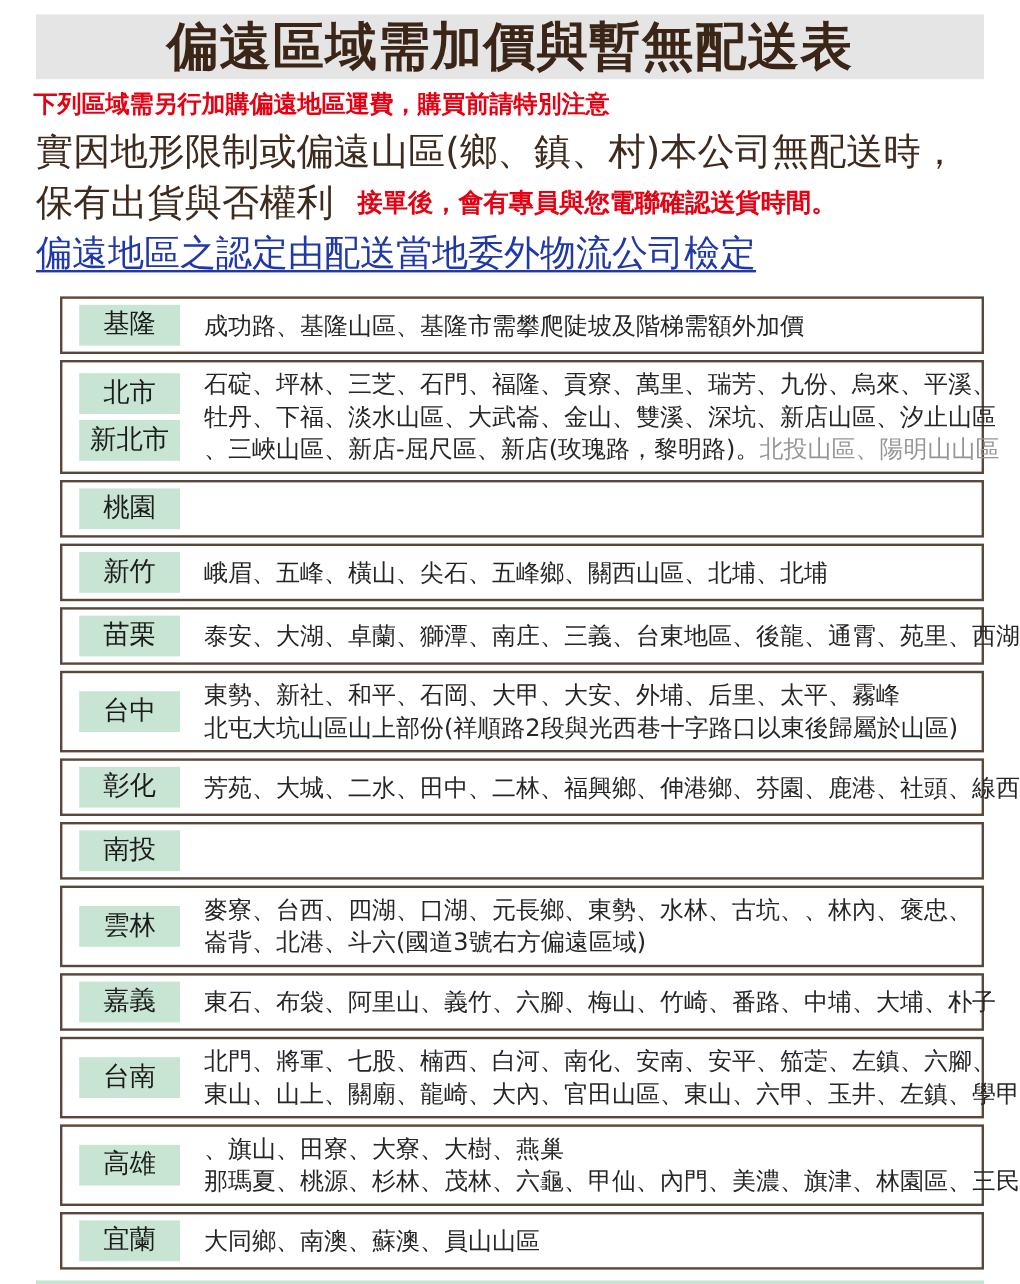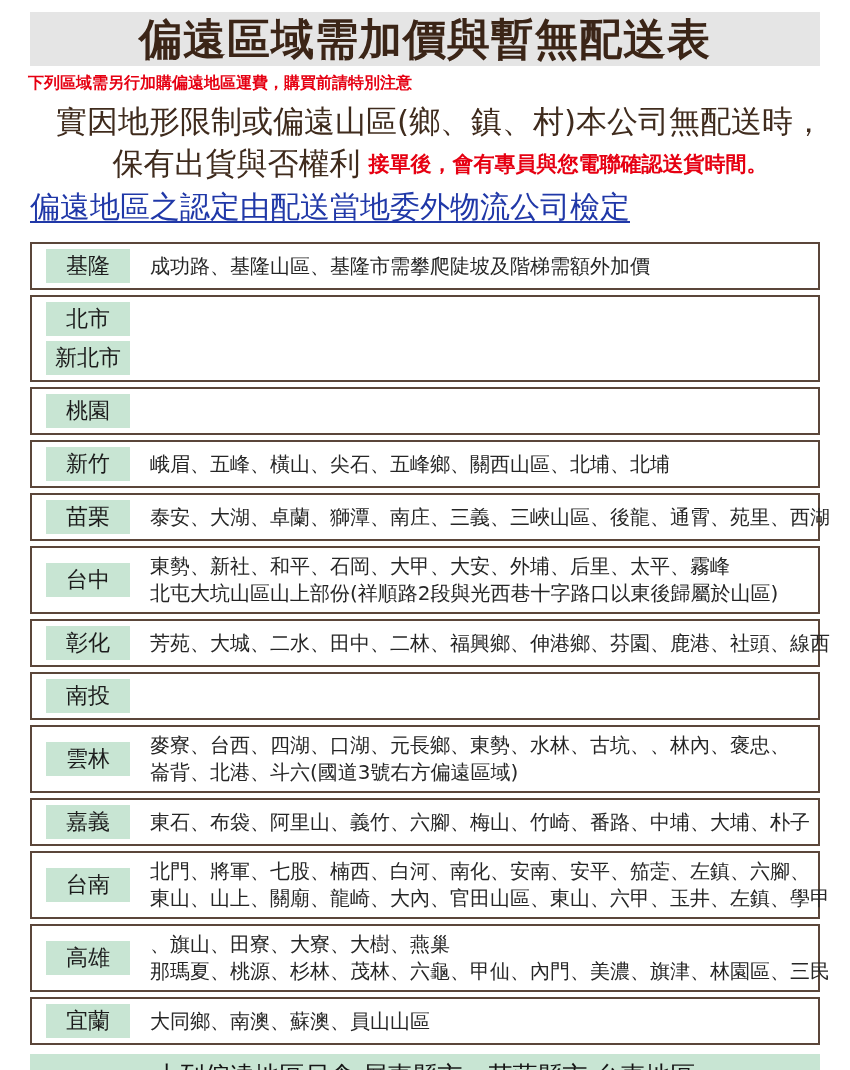--- a/index.html
+++ b/index.html
@@ -11,42 +11,42 @@
   .banner {
     margin: 12px 30px 0 30px; height: 54px; background: #e5e5e5;
     display: flex; align-items: center; justify-content: center;
   }
   .banner .title {
     font-size: 43px; font-weight: 700; color: #3b2517; letter-spacing: 1px;
     line-height: 1; white-space: nowrap;
   }
 
   .red-top {
-    margin: 7px 0 0 28px; font-size: 16px; font-weight: 700; color: #e60012;
+    margin: 7px 0 0 28px; font-size: 20px; font-weight: 700; color: #e60012;
     white-space: nowrap;
   }
 
   .main-text { margin: 6px 0 0 30px; color: #3f2b1d; }
-  .main-line { font-size: 31px; line-height: 42px; white-space: nowrap; text-align: center; }
+  .main-line { font-size: 31px; line-height: 42px; white-space: nowrap; }
   .red-inline {
-    font-size: 21px; font-weight: 700; color: #e60012; margin-left: 8px;
+    font-size: 21px; font-weight: 700; color: #e60012; margin-left: 20px;
     vertical-align: 3px; white-space: nowrap;
   }
   .blue-line {
     margin: 3px 0 16px 30px; font-size: 30px; line-height: 38px; color: #2038a8;
     text-decoration: underline; text-decoration-thickness: 2px; text-underline-offset: 4px;
     white-space: nowrap;
   }
 
   .rows {
     margin: 9px 30px 0 30px; display: flex; flex-direction: column; row-gap: 5px;
   }
   .row {
     border: 2px solid #5b463a; background: #ffffff;
-    display: flex; align-items: center; padding: 5px 8px 5px 14px;
+    display: flex; align-items: center; padding: 5px 8px 5px 14px; margin-left: 20px;
   }
   .label-group {
     width: 84px; flex: 0 0 84px; display: flex; flex-direction: column;
     row-gap: 5px; align-items: stretch;
   }
   .region-label {
     background: #c8e5d3; color: #1c1c1c; font-size: 22px; line-height: 1;
     padding: 6px 2px; text-align: center; white-space: nowrap;
   }
   .row-content { margin-left: 20px; flex: 1; color: #262626; }
@@ -86,40 +86,45 @@
         </div>
         <div class="row-content">
           <div class="row-line"><span class="">成功路、基隆山區、基隆市需攀爬陡坡及階梯需額外加價</span></div>
         </div>
       </div>
       <div class="row">
         <div class="label-group">
           <div class="region-label">北市</div>
           <div class="region-label">新北市</div>
         </div>
+        <div class="row-content">
+          <div class="row-line"><span class="">石碇、坪林、三芝、石門、福隆、貢寮、萬里、瑞芳、九份、烏來、平溪、</span></div>
+          <div class="row-line"><span class="">牡丹、下福、淡水山區、大武崙、金山、雙溪、深坑、新店山區、汐止山區</span></div>
+          <div class="row-line"><span class="">、三峽山區、新店-屈尺區、新店(玫瑰路，黎明路)。</span><span class="muted">北投山區、陽明山山區</span></div>
+        </div>
       </div>
       <div class="row">
         <div class="label-group">
           <div class="region-label">桃園</div>
         </div>
       </div>
       <div class="row">
         <div class="label-group">
           <div class="region-label">新竹</div>
         </div>
         <div class="row-content">
           <div class="row-line"><span class="">峨眉、五峰、橫山、尖石、五峰鄉、關西山區、北埔、北埔</span></div>
         </div>
       </div>
       <div class="row">
         <div class="label-group">
           <div class="region-label">苗栗</div>
         </div>
         <div class="row-content">
-          <div class="row-line"><span class="">泰安、大湖、卓蘭、獅潭、南庄、三義、三峽山區、後龍、通霄、苑里、西湖</span></div>
+          <div class="row-line"><span class="">泰安、大湖、卓蘭、獅潭、南庄、三義、台東地區、後龍、通霄、苑里、西湖</span></div>
         </div>
       </div>
       <div class="row">
         <div class="label-group">
           <div class="region-label">台中</div>
         </div>
         <div class="row-content">
           <div class="row-line"><span class="">東勢、新社、和平、石岡、大甲、大安、外埔、后里、太平、霧峰</span></div>
           <div class="row-line"><span class="">北屯大坑山區山上部份(祥順路2段與光西巷十字路口以東後歸屬於山區)</span></div>
         </div>

